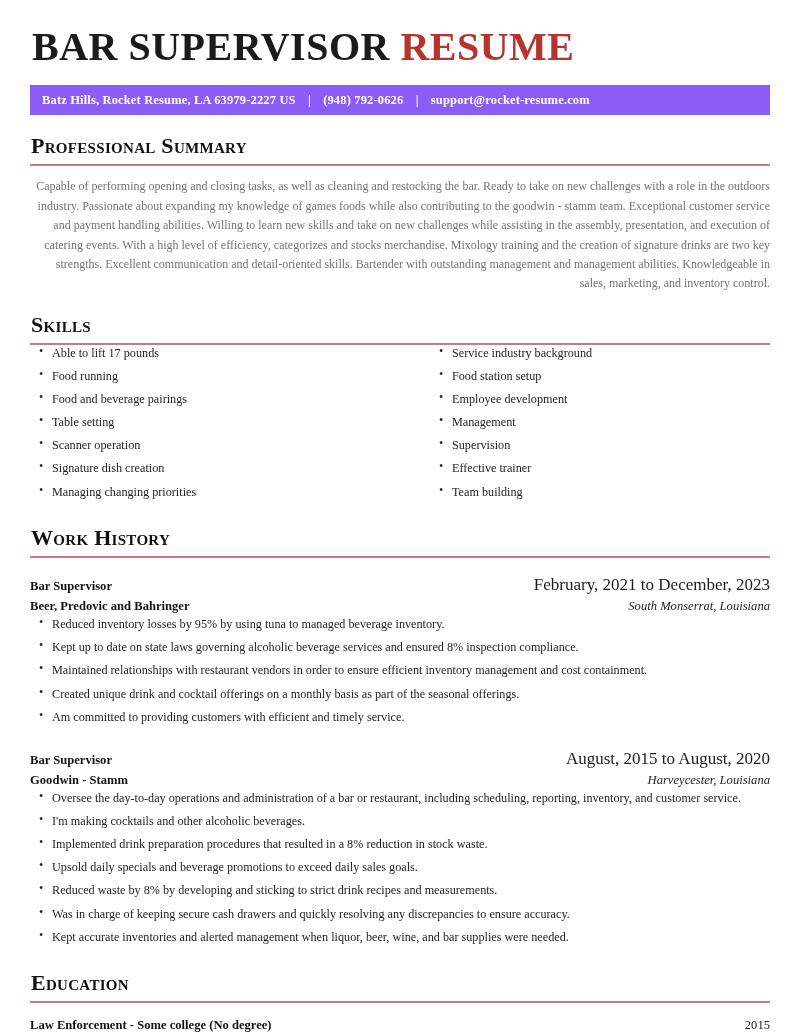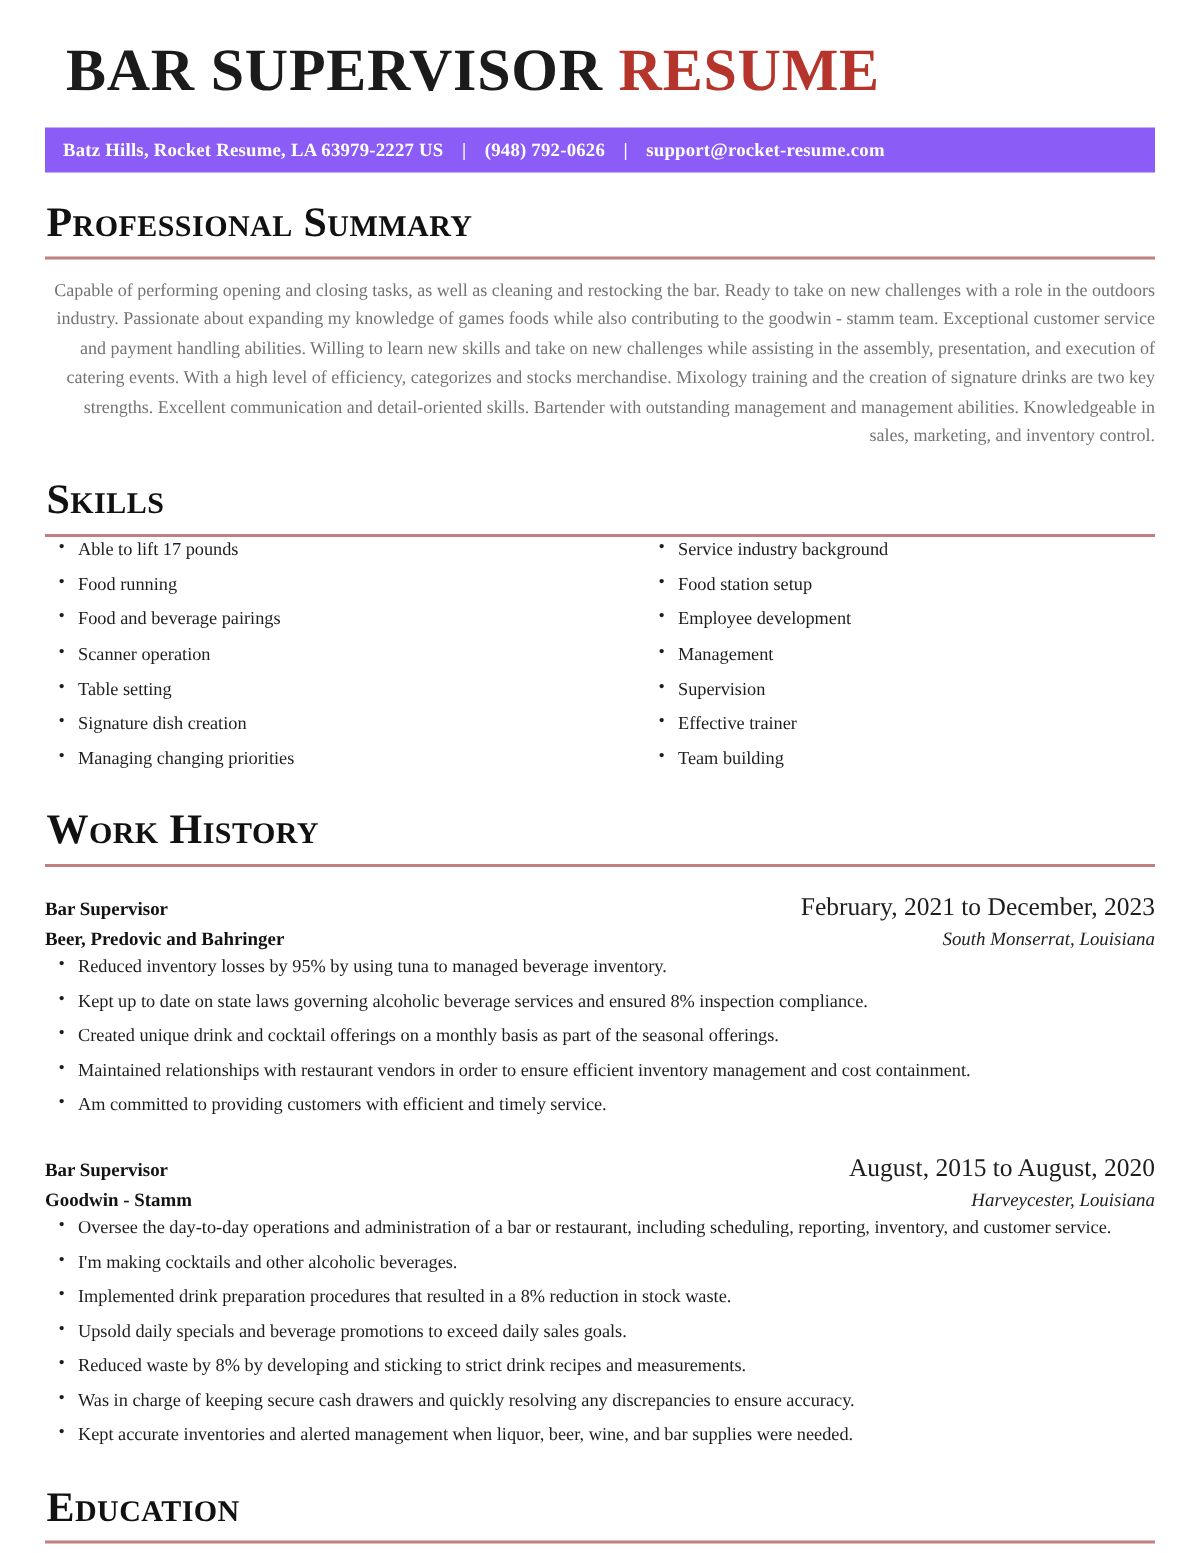--- a/index.html
+++ b/index.html
@@ -21,21 +21,21 @@
     padding: 26px 30px 0 30px;
     position: relative;
   }
 
   
   .resume-title {
     font-size: 40px;
     font-weight: bold;
     letter-spacing: 0.5px;
     line-height: 1.05;
-    margin: 0 0 0 14px;
+    margin: 0 0 0 2px;
     white-space: nowrap;
   }
   .title-main { color: #1b1b1b; }
   .title-accent { color: #b5342b; }
 
   .contact-bar {
     background: #8b5cf6;
     color: #ffffff;
     margin-top: 17px;
     height: 30px;
@@ -52,21 +52,21 @@
   }
   .contact-sep {
     display: inline-block;
     padding: 0 9px;
     font-weight: bold;
   }
 
   
   .section { margin-top: 19px; }
   .section-head {
-    font-size: 28px;
+    font-size: 22px;
     font-weight: bold;
     font-variant: small-caps;
     letter-spacing: 0.3px;
     line-height: 1.1;
     color: #111111;
     margin: 0 0 0 1px;
   }
   .rule {
     height: 2px;
     background: #c0807f;
@@ -195,22 +195,22 @@
 
   <div class="section">
     <div class="section-head">Skills</div>
     <div class="rule"></div>
     <div class="skills-wrap">
       <div class="skills-col left">
         <ul class="bullets">
           <li>Able to lift 17 pounds</li>
           <li>Food running</li>
           <li>Food and beverage pairings</li>
+          <li>Table setting</li>
           <li>Scanner operation</li>
-          <li>Table setting</li>
           <li>Signature dish creation</li>
           <li>Managing changing priorities</li>
         </ul>
       </div>
       <div class="skills-col right">
         <ul class="bullets">
           <li>Service industry background</li>
           <li>Food station setup</li>
           <li>Employee development</li>
           <li>Management</li>
@@ -231,22 +231,22 @@
         <span class="job-title">Bar Supervisor</span>
         <span class="job-dates">February, 2021 to December, 2023</span>
       </div>
       <div class="job-row">
         <span class="job-company">Beer, Predovic and Bahringer</span>
         <span class="job-location">South Monserrat, Louisiana</span>
       </div>
       <ul class="bullets job-bullets">
         <li>Reduced inventory losses by 95% by using tuna to managed beverage inventory.</li>
         <li>Kept up to date on state laws governing alcoholic beverage services and ensured 8% inspection compliance.</li>
+        <li>Maintained relationships with restaurant vendors in order to ensure efficient inventory management and cost containment.</li>
         <li>Created unique drink and cocktail offerings on a monthly basis as part of the seasonal offerings.</li>
-        <li>Maintained relationships with restaurant vendors in order to ensure efficient inventory management and cost containment.</li>
         <li>Am committed to providing customers with efficient and timely service.</li>
       </ul>
     </div>
 
     <div class="job">
       <div class="job-row">
         <span class="job-title">Bar Supervisor</span>
         <span class="job-dates">August, 2015 to August, 2020</span>
       </div>
       <div class="job-row">

